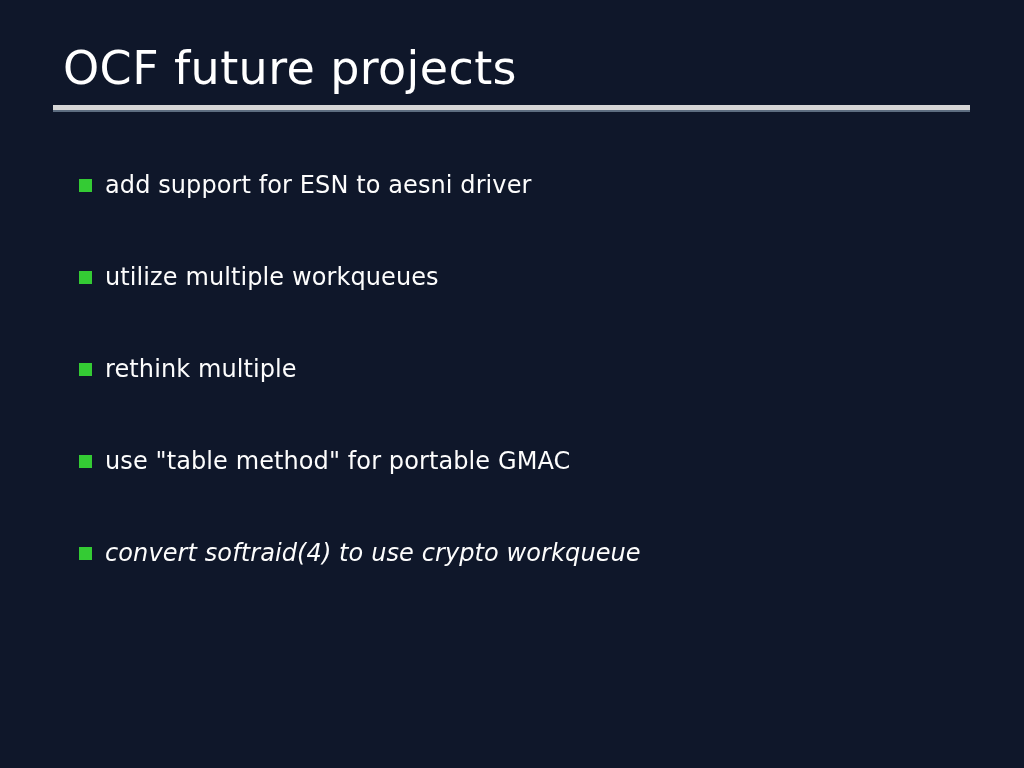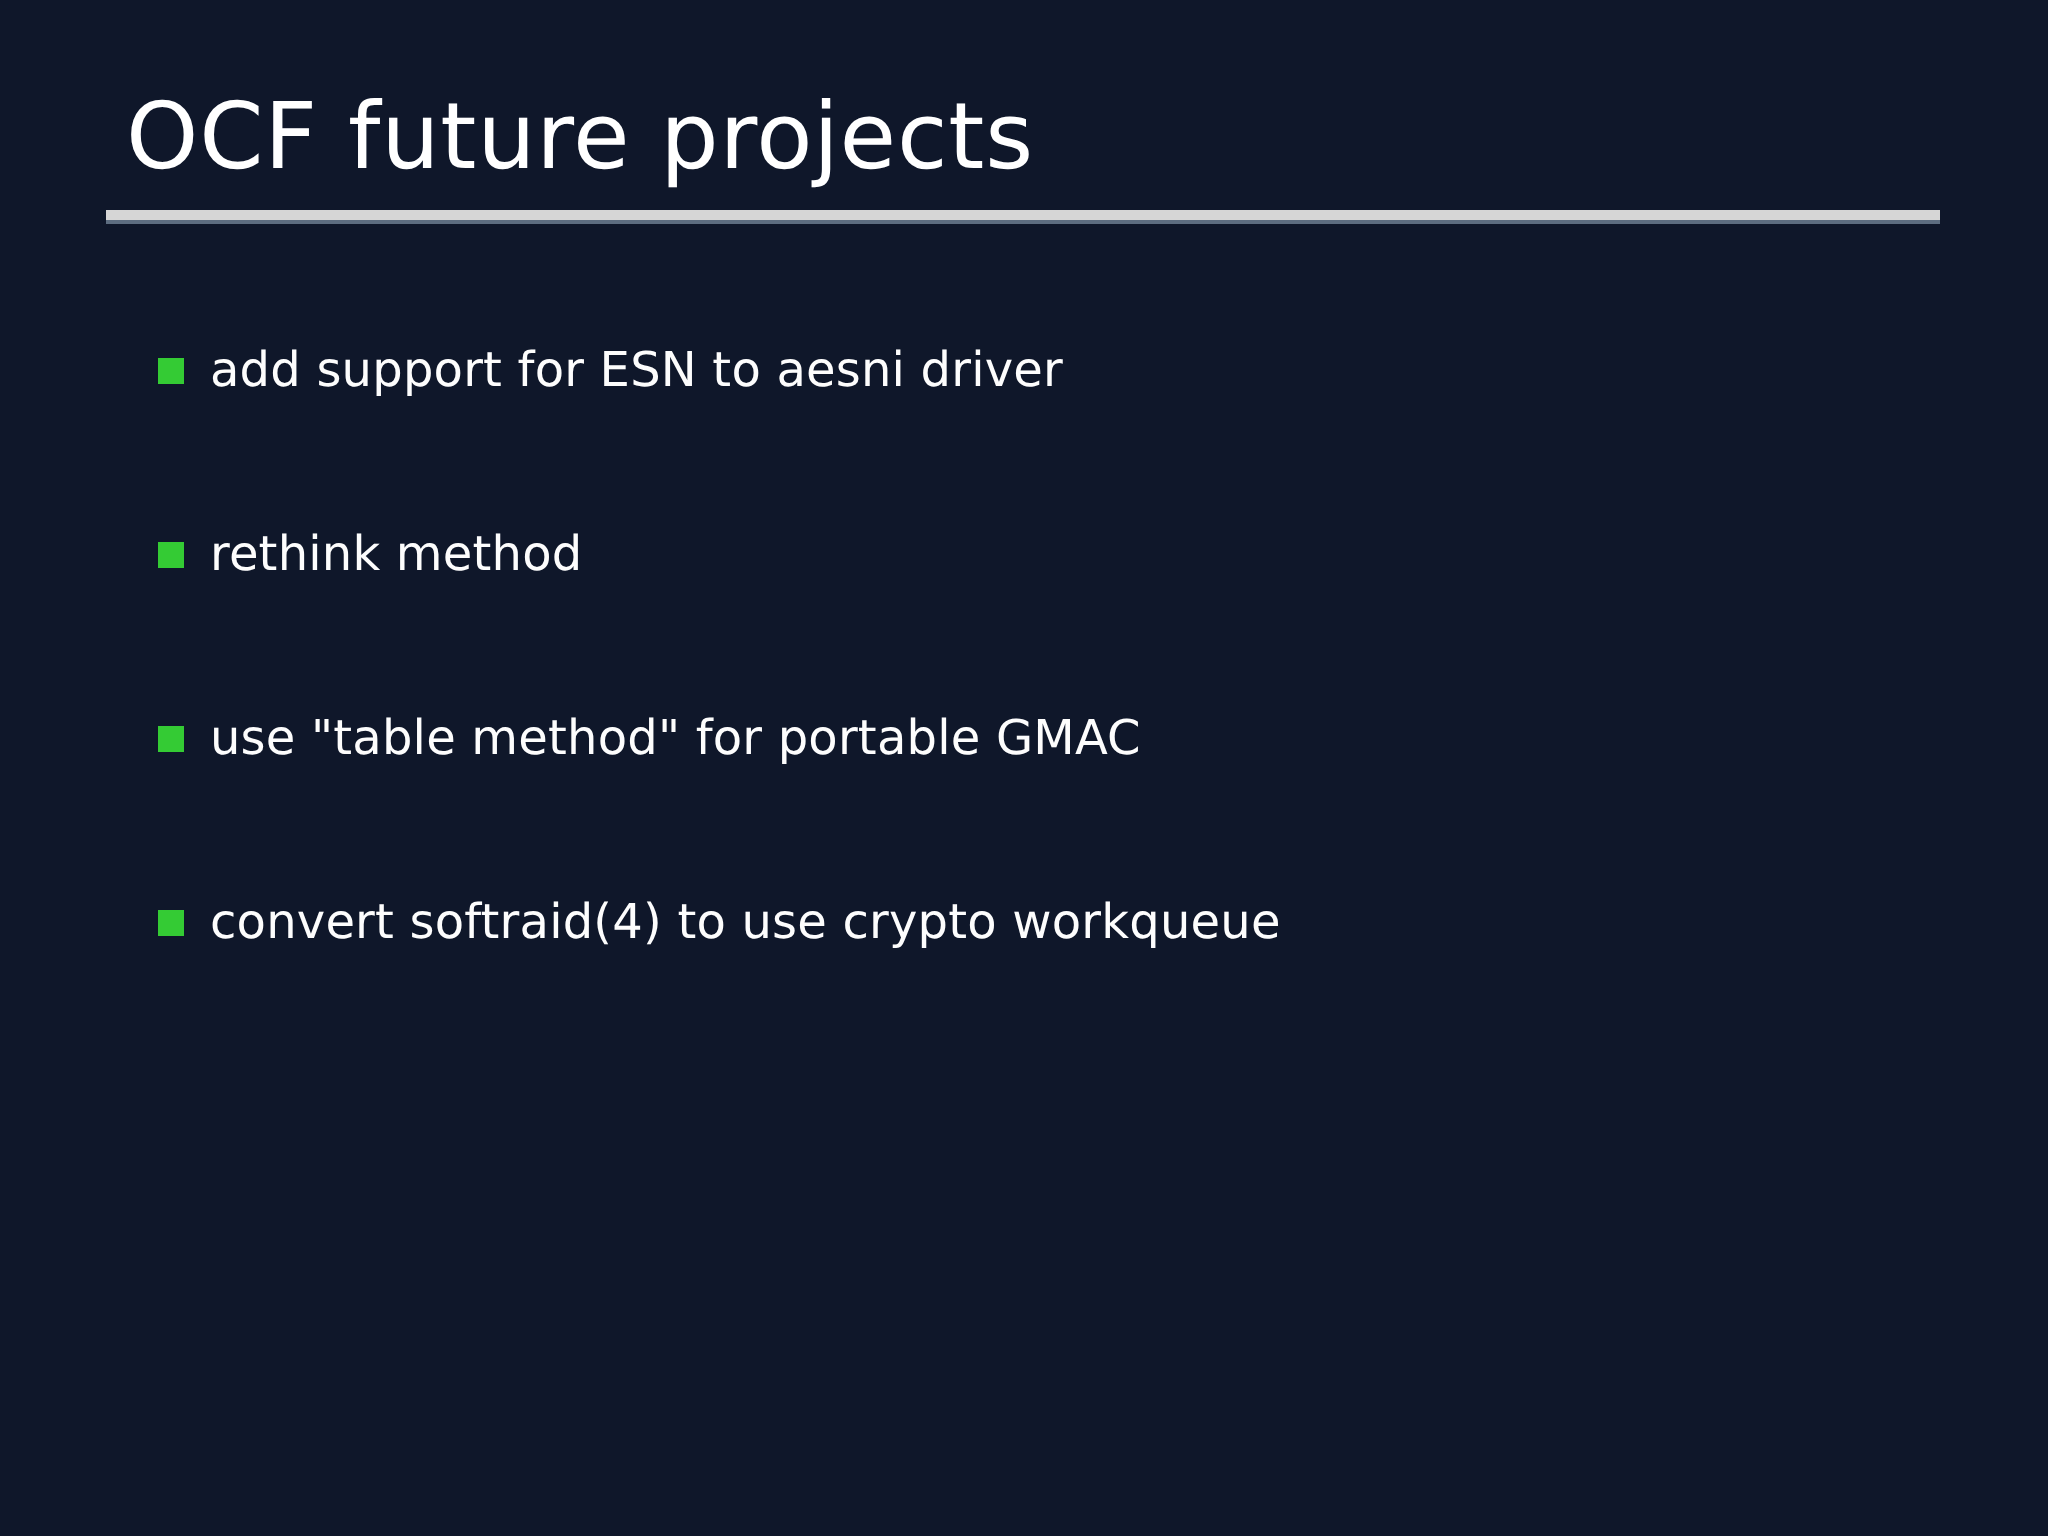--- a/index.html
+++ b/index.html
@@ -110,31 +110,35 @@
     <div id="title-rule" style="background: rgb(214, 214, 214); border-bottom-color: rgb(93, 109, 128);"></div>
   </div>
 
   <ul id="bullet-list">
 
     <li class="bullet-item">
       <span class="bullet-marker" style="background: rgb(52, 203, 52);"></span>
       <span class="bullet-text" style="color: rgb(253, 253, 253);">add support for ESN to aesni driver</span>
     </li>
 
+    <li class="bullet-item">
+      <span class="bullet-marker" style="background: rgb(52, 203, 52);"></span>
+      <span class="bullet-text" style="color: rgb(253, 253, 253);">utilize multiple workqueues</span>
+    </li>
 
     <li class="bullet-item">
       <span class="bullet-marker" style="background: rgb(52, 203, 52);"></span>
-      <span class="bullet-text" style="color: rgb(253, 253, 253);">rethink method</span>
+      <span class="bullet-text" style="color: rgb(253, 253, 253);">rethink multiple</span>
     </li>
 
     <li class="bullet-item">
       <span class="bullet-marker" style="background: rgb(52, 203, 52);"></span>
       <span class="bullet-text" style="color: rgb(253, 253, 253);">use "table method" for portable GMAC</span>
     </li>
 
     <li class="bullet-item">
       <span class="bullet-marker" style="background: rgb(52, 203, 52);"></span>
-      <span class="bullet-text" style="color: rgb(253, 253, 253);">convert softraid(4) to use crypto workqueue</span>
+      <span class="bullet-text" style="color: rgb(253, 253, 253); font-style: italic;">convert softraid(4) to use crypto workqueue</span>
     </li>
 
   </ul>
 
 </div>
 
 </body></html>

